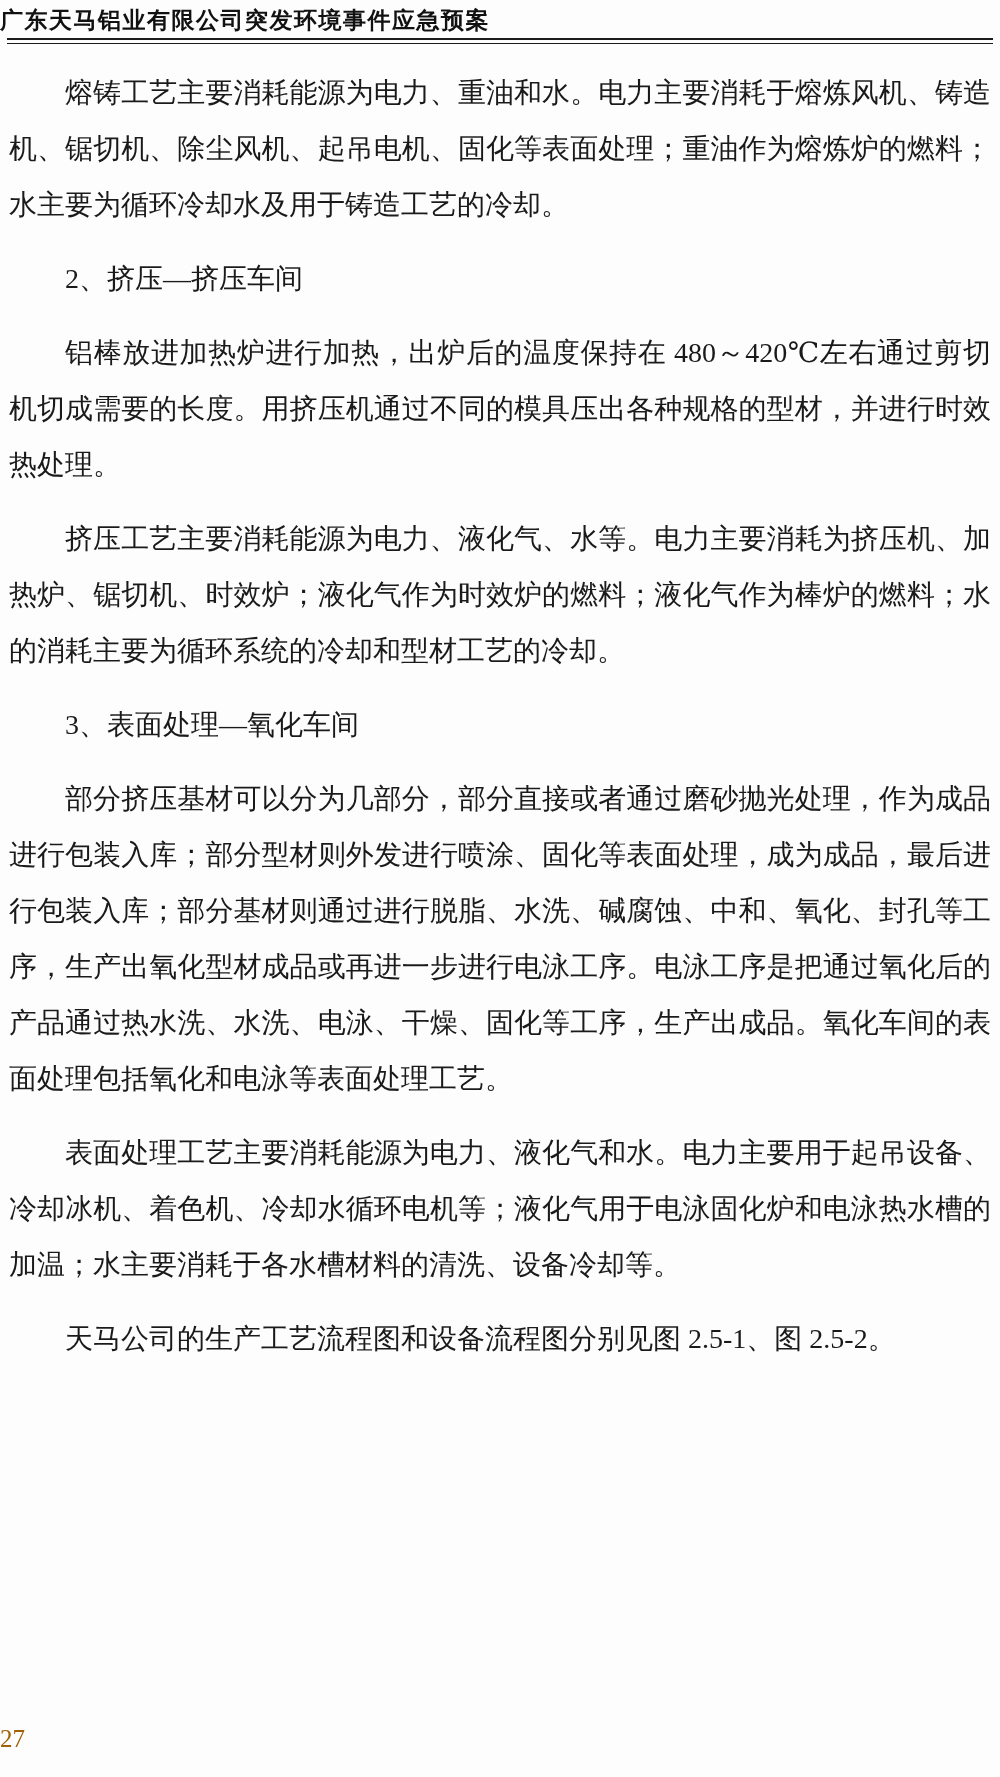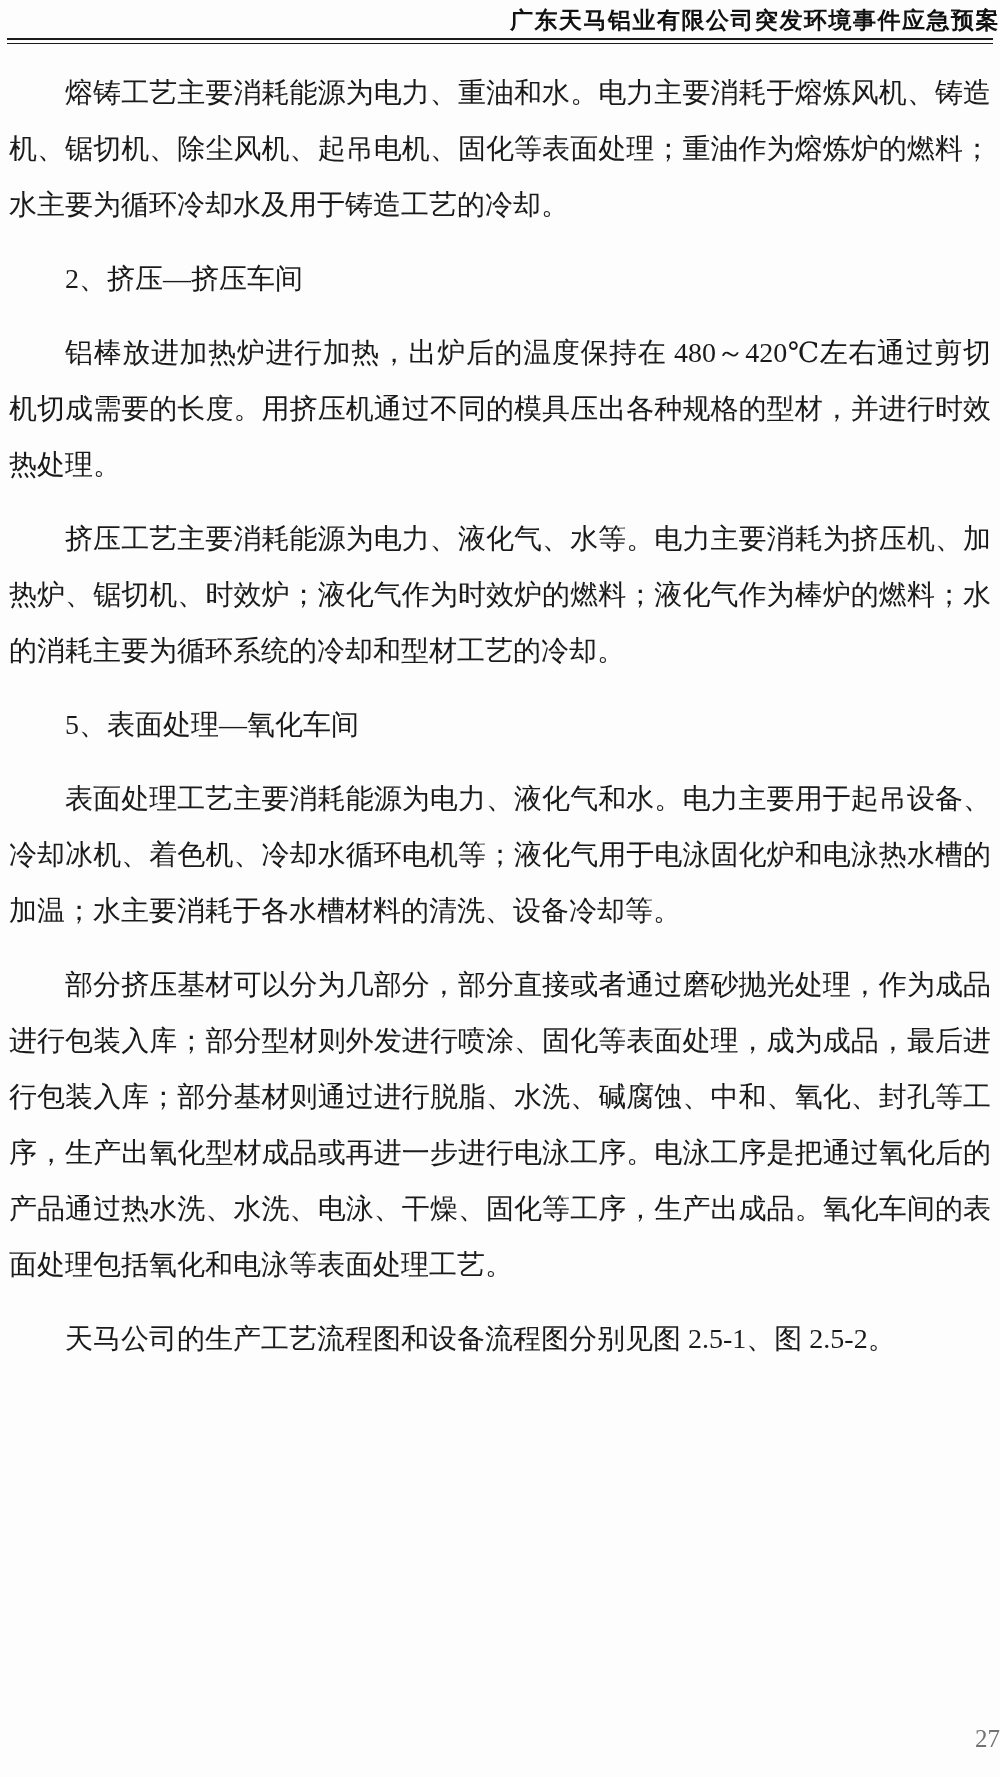--- a/index.html
+++ b/index.html
@@ -15,21 +15,21 @@
     background: #fdfdfd;
     overflow: hidden;
     font-family: "Liberation Serif", "DejaVu Serif", serif;
     color: #1a1a1a;
     border-bottom: 2px solid #e2e2e2;
   }
   .page-header {
     padding-top: 6px;
   }
   .header-title {
-    text-align: right;
+    text-align: left;
     font-size: 23px;
     font-weight: bold;
     letter-spacing: 1.5px;
     line-height: 30px;
     color: #111111;
   }
   .header-rule-thick {
     height: 2px;
     background: #1c1c1c;
     margin: 2px 7px 0 7px;
@@ -56,43 +56,43 @@
     text-indent: 2em;
   }
   .plain {
     text-indent: 0;
   }
   .page-footer {
     position: absolute;
     left: 0;
     right: 0;
     top: 1724px;
-    text-align: right;
+    text-align: left;
     font-size: 25px;
     line-height: 30px;
-    color: #737373;
+    color: #a16207;
   }
 </style>
 </head>
 <body>
 
 <div class="page">
 
   <div class="page-header">
     <div class="header-title">广东天马铝业有限公司突发环境事件应急预案</div>
     <div class="header-rule-thick"></div>
     <div class="header-rule-thin"></div>
   </div>
 
   <div class="content" id="content">
       <p class="para">熔铸工艺主要消耗能源为电力、重油和水。电力主要消耗于熔炼风机、铸造机、锯切机、除尘风机、起吊电机、固化等表面处理；重油作为熔炼炉的燃料；水主要为循环冷却水及用于铸造工艺的冷却。</p>
       <p class="heading">2、挤压—挤压车间</p>
       <p class="para">铝棒放进加热炉进行加热，出炉后的温度保持在 480～420℃左右通过剪切机切成需要的长度。用挤压机通过不同的模具压出各种规格的型材，并进行时效热处理。</p>
       <p class="para">挤压工艺主要消耗能源为电力、液化气、水等。电力主要消耗为挤压机、加热炉、锯切机、时效炉；液化气作为时效炉的燃料；液化气作为棒炉的燃料；水的消耗主要为循环系统的冷却和型材工艺的冷却。</p>
-      <p class="heading">5、表面处理—氧化车间</p>
+      <p class="heading">3、表面处理—氧化车间</p>
+      <p class="para">部分挤压基材可以分为几部分，部分直接或者通过磨砂抛光处理，作为成品进行包装入库；部分型材则外发进行喷涂、固化等表面处理，成为成品，最后进行包装入库；部分基材则通过进行脱脂、水洗、碱腐蚀、中和、氧化、封孔等工序，生产出氧化型材成品或再进一步进行电泳工序。电泳工序是把通过氧化后的产品通过热水洗、水洗、电泳、干燥、固化等工序，生产出成品。氧化车间的表面处理包括氧化和电泳等表面处理工艺。</p>
       <p class="para">表面处理工艺主要消耗能源为电力、液化气和水。电力主要用于起吊设备、冷却冰机、着色机、冷却水循环电机等；液化气用于电泳固化炉和电泳热水槽的加温；水主要消耗于各水槽材料的清洗、设备冷却等。</p>
-      <p class="para">部分挤压基材可以分为几部分，部分直接或者通过磨砂抛光处理，作为成品进行包装入库；部分型材则外发进行喷涂、固化等表面处理，成为成品，最后进行包装入库；部分基材则通过进行脱脂、水洗、碱腐蚀、中和、氧化、封孔等工序，生产出氧化型材成品或再进一步进行电泳工序。电泳工序是把通过氧化后的产品通过热水洗、水洗、电泳、干燥、固化等工序，生产出成品。氧化车间的表面处理包括氧化和电泳等表面处理工艺。</p>
       <p class="para">天马公司的生产工艺流程图和设备流程图分别见图 2.5-1、图 2.5-2。</p>
     </div>
 
   <div class="page-footer">27</div>
 
 </div>
 
 </body></html>

